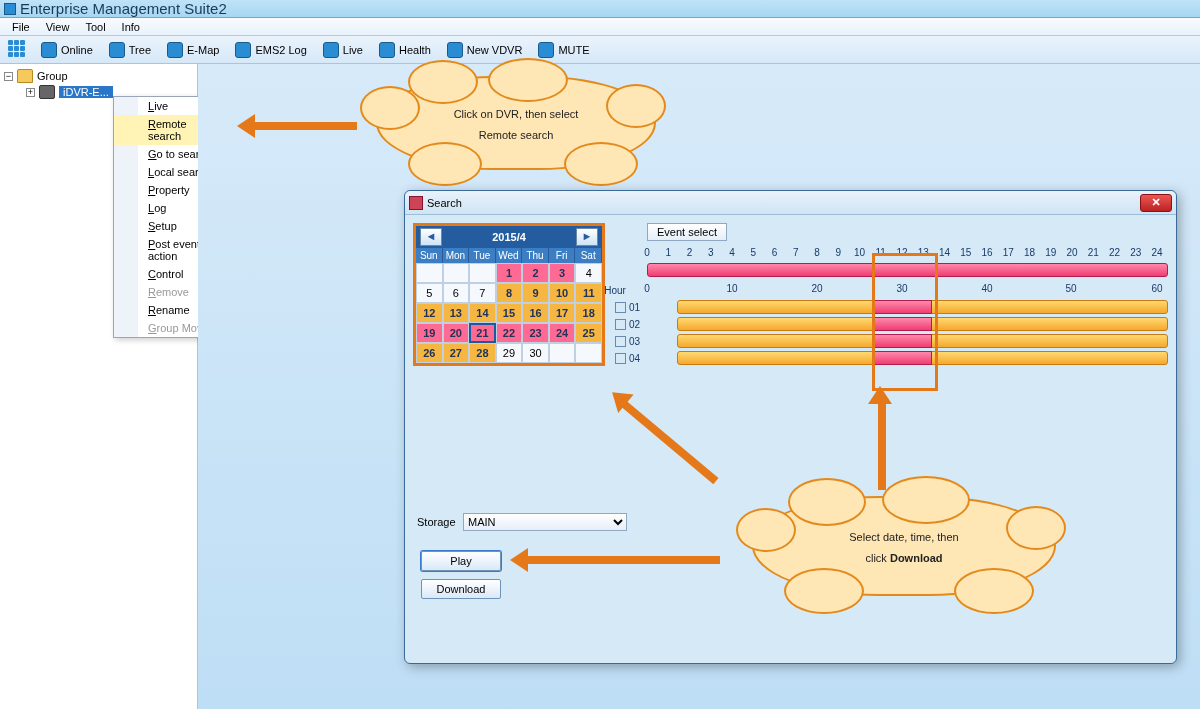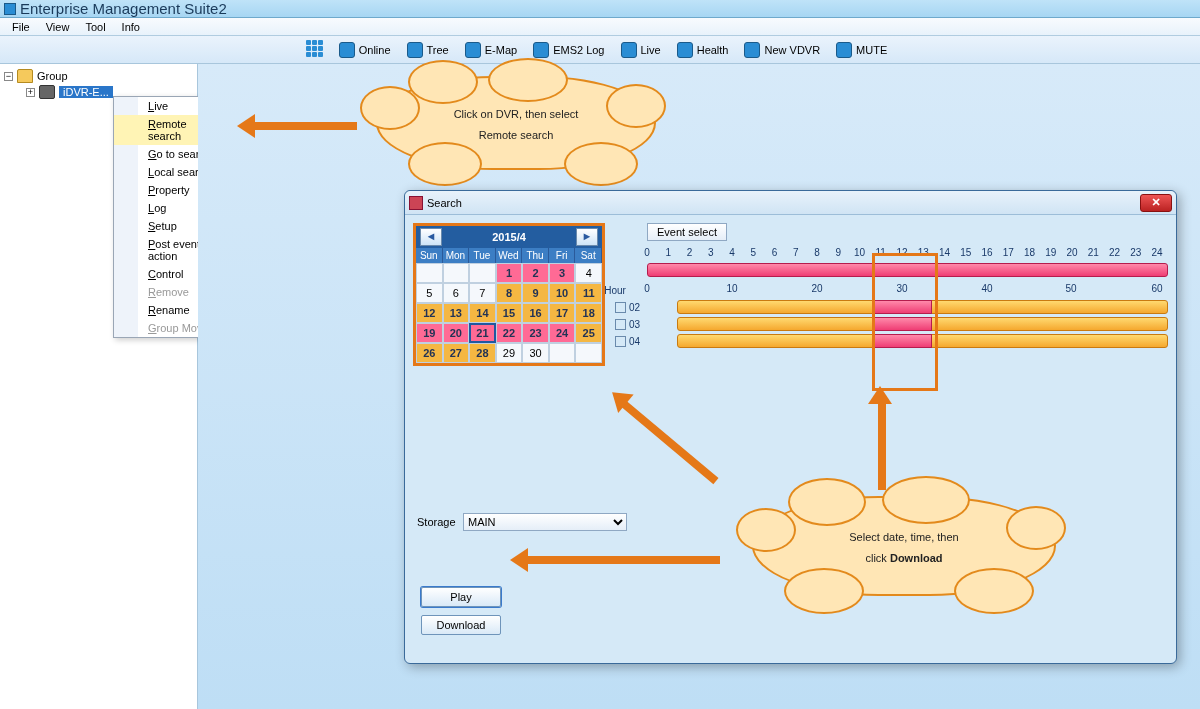--- a/index.html
+++ b/index.html
@@ -8,21 +8,21 @@
   
   .titlebar { height: 18px; background: linear-gradient(#bfe3f8,#a7d6f3); border-bottom: 1px solid #6fa9cc; display:flex; align-items:center; padding-left:4px; }
   .titlebar .appicon { width:12px; height:12px; background:#2a8dd4; margin-right:4px; border:1px solid #1a5a8a; }
   .titlebar-text { color:#1a3a5a; font-size:15px; }
 
   
   .menubar { height: 18px; background: linear-gradient(#f8fbfe,#e8f2fb); border-bottom:1px solid #b0cce0; display:flex; align-items:center; padding-left:4px; }
   .menubar span { padding: 2px 8px; cursor:pointer; }
 
   
-  .toolbar { height: 28px; background: linear-gradient(#eaf3fc,#d6e8f8); border-bottom:1px solid #a8c6dc; display:flex; align-items:center; padding-left:2px;justify-content:center; }
+  .toolbar { height: 28px; background: linear-gradient(#eaf3fc,#d6e8f8); border-bottom:1px solid #a8c6dc; display:flex; align-items:center; padding-left:8px; }
   .tool-grid { width:20px; height:20px; display:grid; grid-template-columns:repeat(3,5px); grid-template-rows:repeat(3,5px); gap:1px; margin-right:6px; cursor:pointer; }
   .tool-grid div { background:#2a8dd4; border-radius:1px; }
   .tool-btn { display:flex; align-items:center; padding:2px 6px; margin-right:2px; cursor:pointer; border:1px solid transparent; border-radius:3px; }
   .tool-btn .ico { width:16px; height:16px; background:#2a8dd4; border-radius:3px; margin-right:4px; border:1px solid #1a5a8a; }
 
   
   .tree-panel { position:absolute; left:0; top:64px; width:198px; bottom:0; background:#fff; border-right:1px solid #a8c6dc; }
   .tree-panel .bottombars { position:absolute; bottom:0; left:0; right:0; }
   .tottom-bar1 { background:#1a4d8a; color:#fff; padding:2px 4px; }
   .bottom-bar2 { background:#f7e36b; padding:2px 4px; font-weight:bold; }
@@ -69,21 +69,21 @@
   .legend-row { display:flex; align-items:center; margin-bottom:12px; }
   .legend-swatch { width:64px; height:12px; border-radius:3px; margin-left:auto; }
   .legend-label { width:100px; }
   .sw-cont { background:linear-gradient(#ffd970,#f5a82e); border:1px solid #c97a10; }
   .sw-event { background:linear-gradient(#ff89aa,#ef3d74); border:1px solid #b51c4d; }
 
   .storage-row { position:absolute; left:12px; top:298px; display:flex; align-items:center; }
   .storage-row label { width:46px; }
   .storage-row select { width:164px; height:18px; background:linear-gradient(#fff,#e5eef8); border:1px solid #8fa8c3; }
 
-  .play-btn, .download-btn { position:absolute; left:16px; width:80px; height:20px; background:linear-gradient(#fff,#d9e9f7); border:1px solid #6e94ba; border-radius:2px; text-align:center; line-height:18px; cursor:pointer;margin-top:36px; }
+  .play-btn, .download-btn { position:absolute; left:16px; width:80px; height:20px; background:linear-gradient(#fff,#d9e9f7); border:1px solid #6e94ba; border-radius:2px; text-align:center; line-height:18px; cursor:pointer; }
   .play-btn { top:336px; box-shadow:0 0 0 1px #3a7acc; }
   .download-btn { top:364px; }
 
   
   .timeline-area { position:absolute; left:210px; top:8px; right:8px; }
   .event-select { width:80px; height:18px; background:linear-gradient(#fff,#e5eef8); border:1px solid #8fa8c3; text-align:center; line-height:16px; cursor:pointer; margin-left:32px; margin-bottom:6px; }
   .hours-row { position:relative; height:16px; }
   .hours-row span { position:absolute; font-size:10px; color:#1a3a6a; transform:translateX(-50%); }
   .hour-label { position:absolute; left:0; top:0; font-size:10px; color:#1a3a6a;margin-top:38px; }
   .scale-band { height:14px; margin-left:32px; background:linear-gradient(#ff89aa,#ef3d74); border:1px solid #b51c4d; border-radius:3px; position:relative; }
@@ -328,20 +328,27 @@
           <span style="left: 202px;">20</span>
           <span style="left: 287px;">30</span>
           <span style="left: 372px;">40</span>
           <span style="left: 456px;">50</span>
           <span style="left: 542px;">60</span>
         </div>
 
       <div id="channels">
           <div class="channel-row">
             <div class="ch-cb"></div>
+    <div class="ch-num">01</div>
+    <div class="ch-bar scale-band orange">
+      <div class="insert-pink" style="left:40%;width:12%;"></div>
+    </div>
+          </div>
+          <div class="channel-row">
+            <div class="ch-cb"></div>
     <div class="ch-num">02</div>
     <div class="ch-bar scale-band orange">
       <div class="insert-pink" style="left:40%;width:12%;"></div>
     </div>
           </div>
           <div class="channel-row">
             <div class="ch-cb"></div>
     <div class="ch-num">03</div>
     <div class="ch-bar scale-band orange">
       <div class="insert-pink" style="left:40%;width:12%;"></div>

